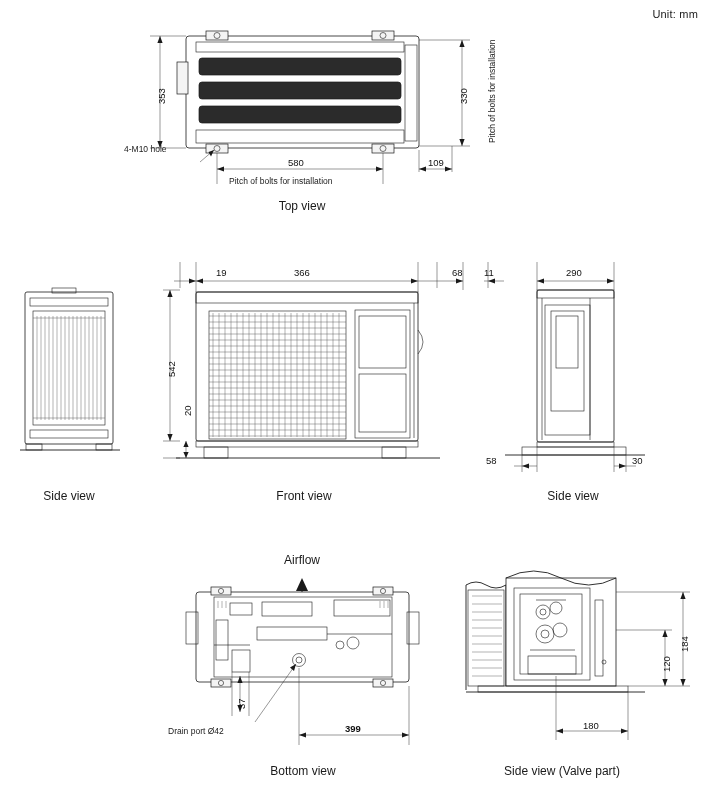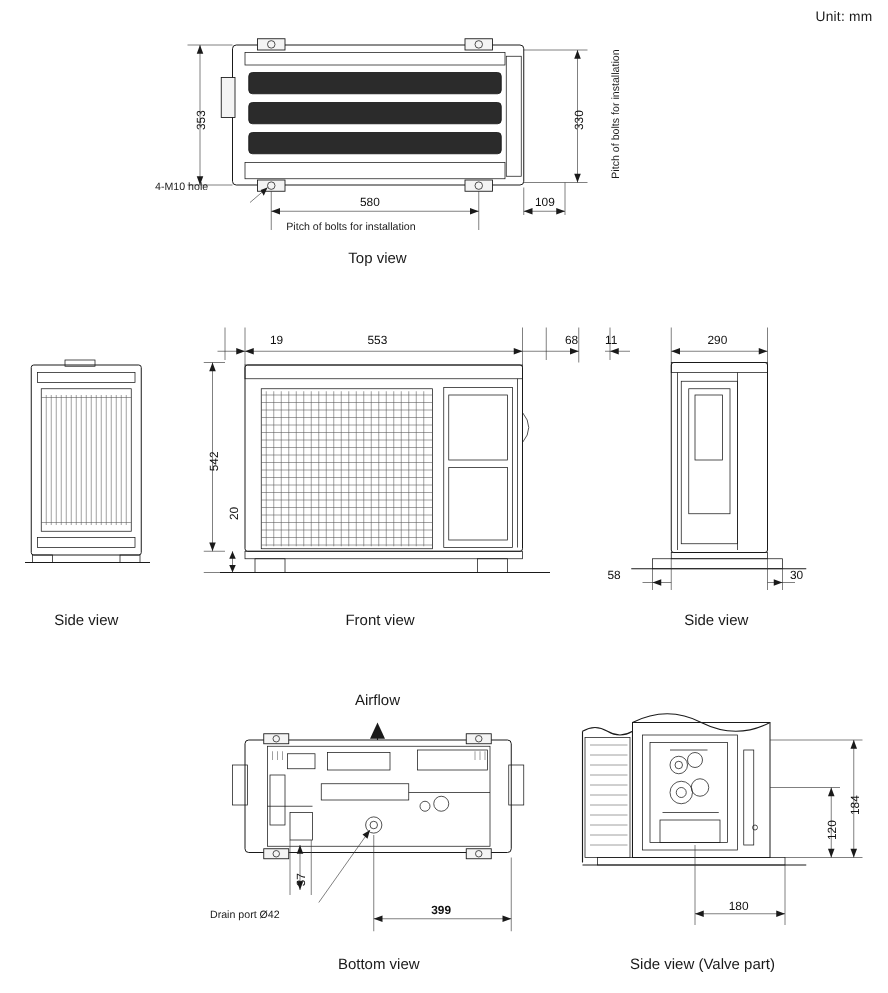--- a/index.html
+++ b/index.html
@@ -255,21 +255,21 @@
     <line class="ln-thin" x1="414" y1="303" x2="414" y2="438"></line>
     <path class="ln-thin" d="M418 330 q10 12 0 24" fill="none"></path>
 
     <rect class="ln-thin" x="196" y="441" width="222" height="6" fill="#f2f2f2"></rect>
     <rect class="ln-thin" x="204" y="447" width="24" height="11" fill="#f4f4f4"></rect>
     <rect class="ln-thin" x="382" y="447" width="24" height="11" fill="#f4f4f4"></rect>
     <line class="ln" x1="176" y1="458" x2="440" y2="458"></line>
   </svg>
 
   <div class="dim" style="left:172px; top:267px;margin-left:44px;">19</div>
-  <div class="dim" style="left:294px; top:267px;">553</div>
+  <div class="dim" style="left:294px; top:267px;">366</div>
   <div class="dim" style="left:452px; top:267px;">68</div>
   <div class="dim vert" style="left:166px; top:377px;">542</div>
   <div class="dim vert" style="left:182px; top:416px;">20</div>
   <div class="caption" style="left:245px; top:489px; width:118px;">Front view</div>
 
   <svg width="710" height="794">
 
     <line class="ln-ext" x1="488" y1="288" x2="488" y2="262"></line>
     <line class="ln-ext" x1="537" y1="290" x2="537" y2="262"></line>
     <line class="ln-ext" x1="614" y1="290" x2="614" y2="262"></line>

